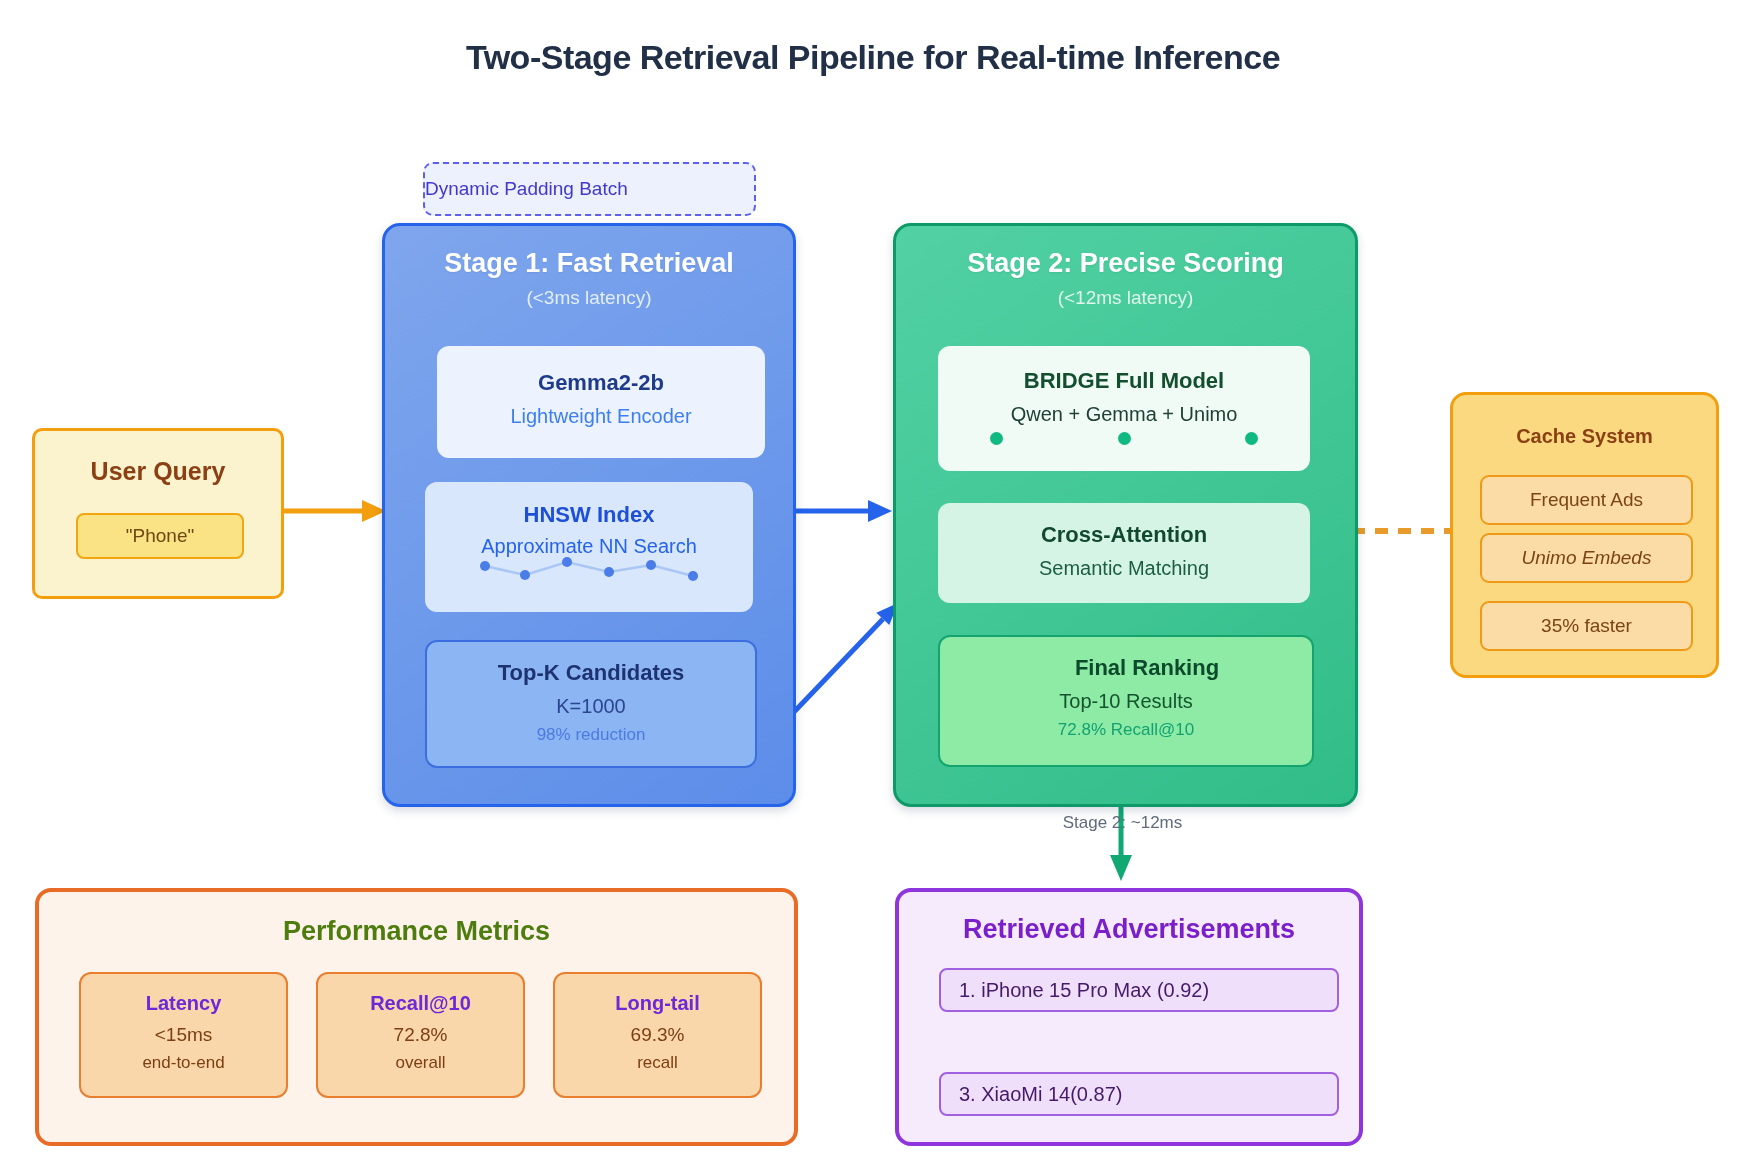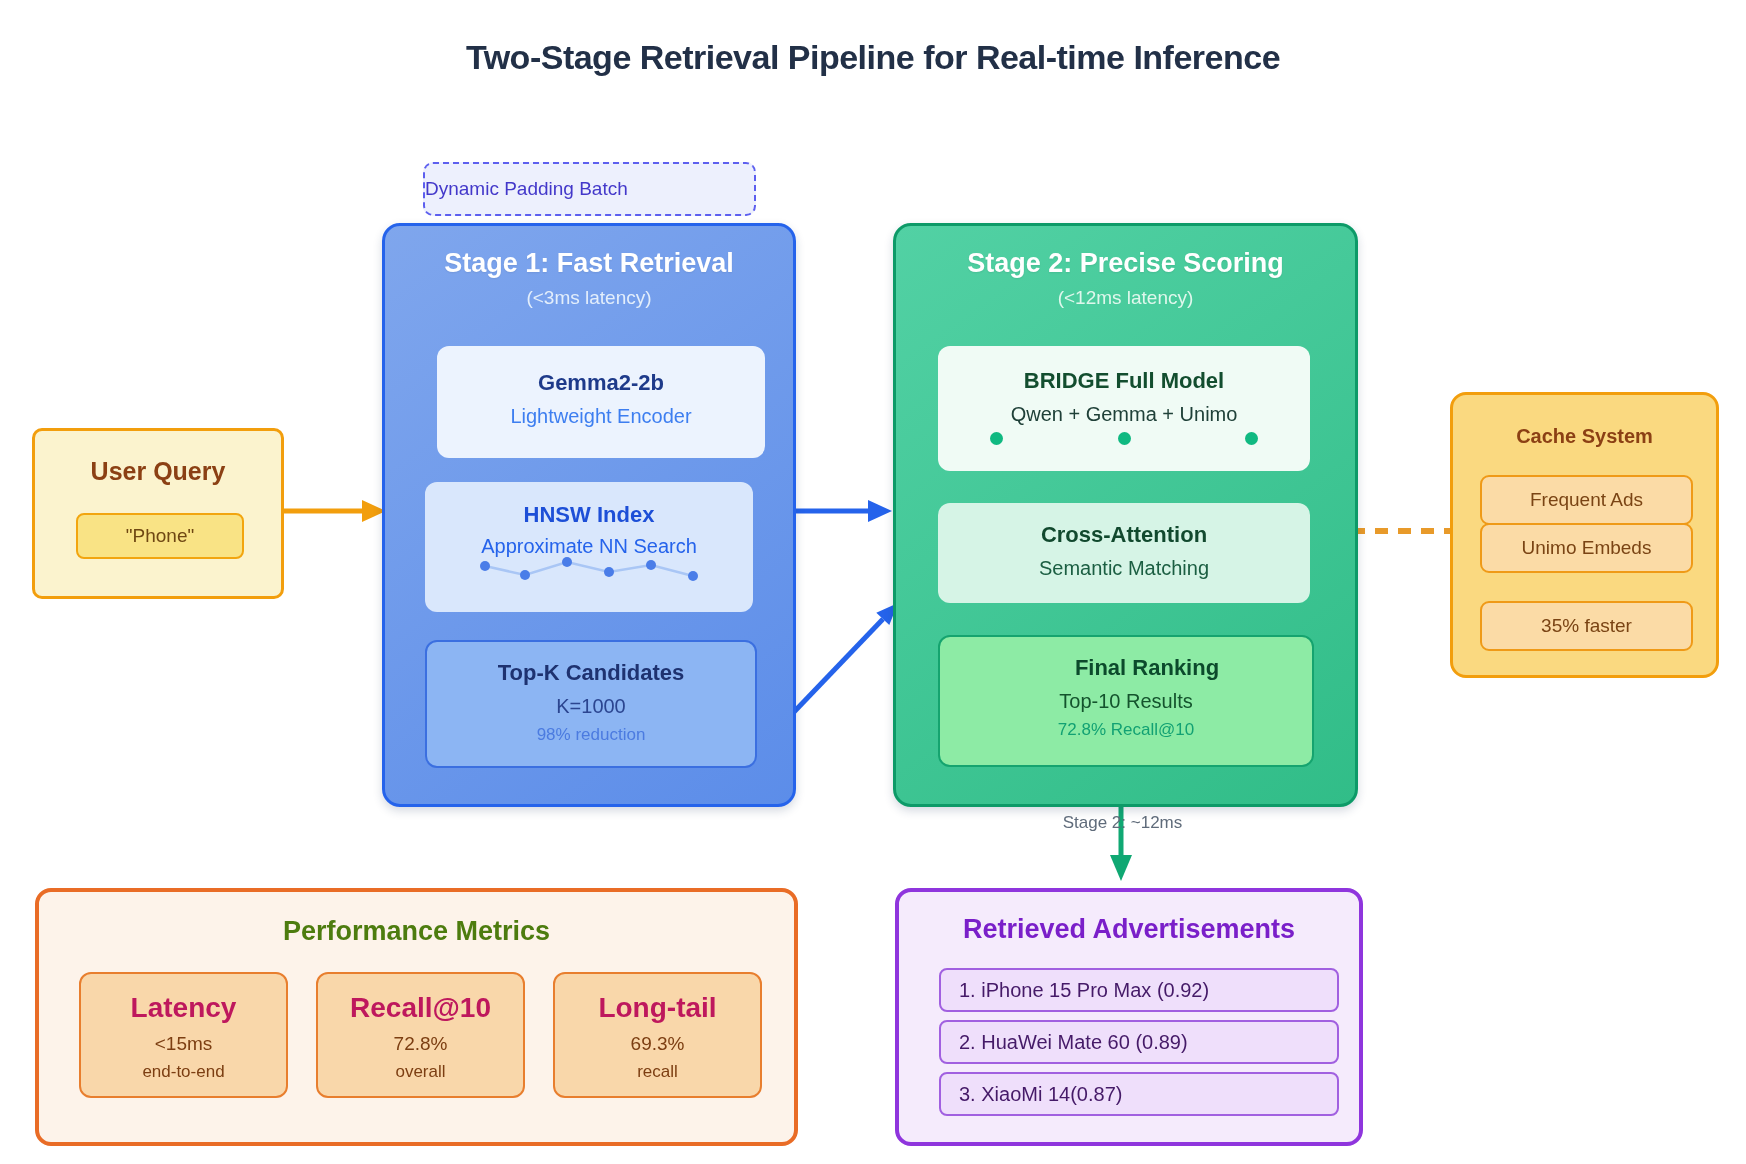--- a/index.html
+++ b/index.html
@@ -98,34 +98,34 @@
     left:1450px; top:392px; width:263px; height:280px;
     background:#FAD980; border:3px solid #F29E0D; border-radius:16px; text-align:center;
   }
   .cache .t { font-size:20px; font-weight:700; color:#8B4014; padding-top:30px; }
   .cache-item {
     position:absolute; left:27px; width:209px; height:46px;
     background:#FBDBA6; border:2px solid #EF9A17; border-radius:9px;
     display:flex; align-items:center; justify-content:center;
     color:#7A4414; font-size:19px;
   }
-  .ci0 { top:80px; } .ci1 { top:128px; } .ci2 { top:206px; }
+  .ci0 { top:80px; } .ci1 { top:138px;font-style:italic; } .ci2 { top:206px; }
 
   
   .perf {
     left:35px; top:888px; width:755px; height:250px;
     background:#FDF3EA; border:4px solid #E96C26; border-radius:16px; text-align:center;
   }
   .perf .t { font-size:27px; font-weight:700; color:#4d7c0f; padding-top:24px; }
   .metric-card {
     position:absolute; top:80px; width:205px; height:122px;
     background:#F9D7AA; border:2px solid #E87E2E; border-radius:12px; text-align:center;
   }
   .mc0 { left:40px; } .mc1 { left:277px; } .mc2 { left:514px; }
-  .metric-card .mt { font-size:28px; font-weight:700; color:#be185d; padding-top:18px; }
+  .metric-card .mt { font-size:20px; font-weight:700; color:#6d28d9; padding-top:18px; }
   .metric-card .mv { font-size:19px; color:#7C3E12; margin-top:9px; }
   .metric-card .ms { font-size:17px; color:#7C3E12; margin-top:7px; }
 
   
   .ads {
     left:895px; top:888px; width:460px; height:250px;
     background:#F5EBFC; border:4px solid #8F35DD; border-radius:16px;
   }
   .ads .t { font-size:27px; font-weight:700; color:#7A1FC9; padding-top:22px; text-align:center; }
   .ad-row {
@@ -264,21 +264,18 @@
       <div class="mv">69.3%</div>
       <div class="ms">recall</div>
     </div>
   </div>
 
   <div class="abs ads">
     <div class="t">Retrieved Advertisements</div>
     <div class="ad-row ar0">
       <span>1. iPhone 15 Pro Max (0.92)</span>
     </div>
-    <div class="ad-row ar1">
-      <span>2. HuaWei Mate 60 (0.89)</span>
-    </div>
     <div class="ad-row ar2">
       <span>3. XiaoMi 14(0.87)</span>
     </div>
   </div>
 
 </div>
 
 </body></html>

